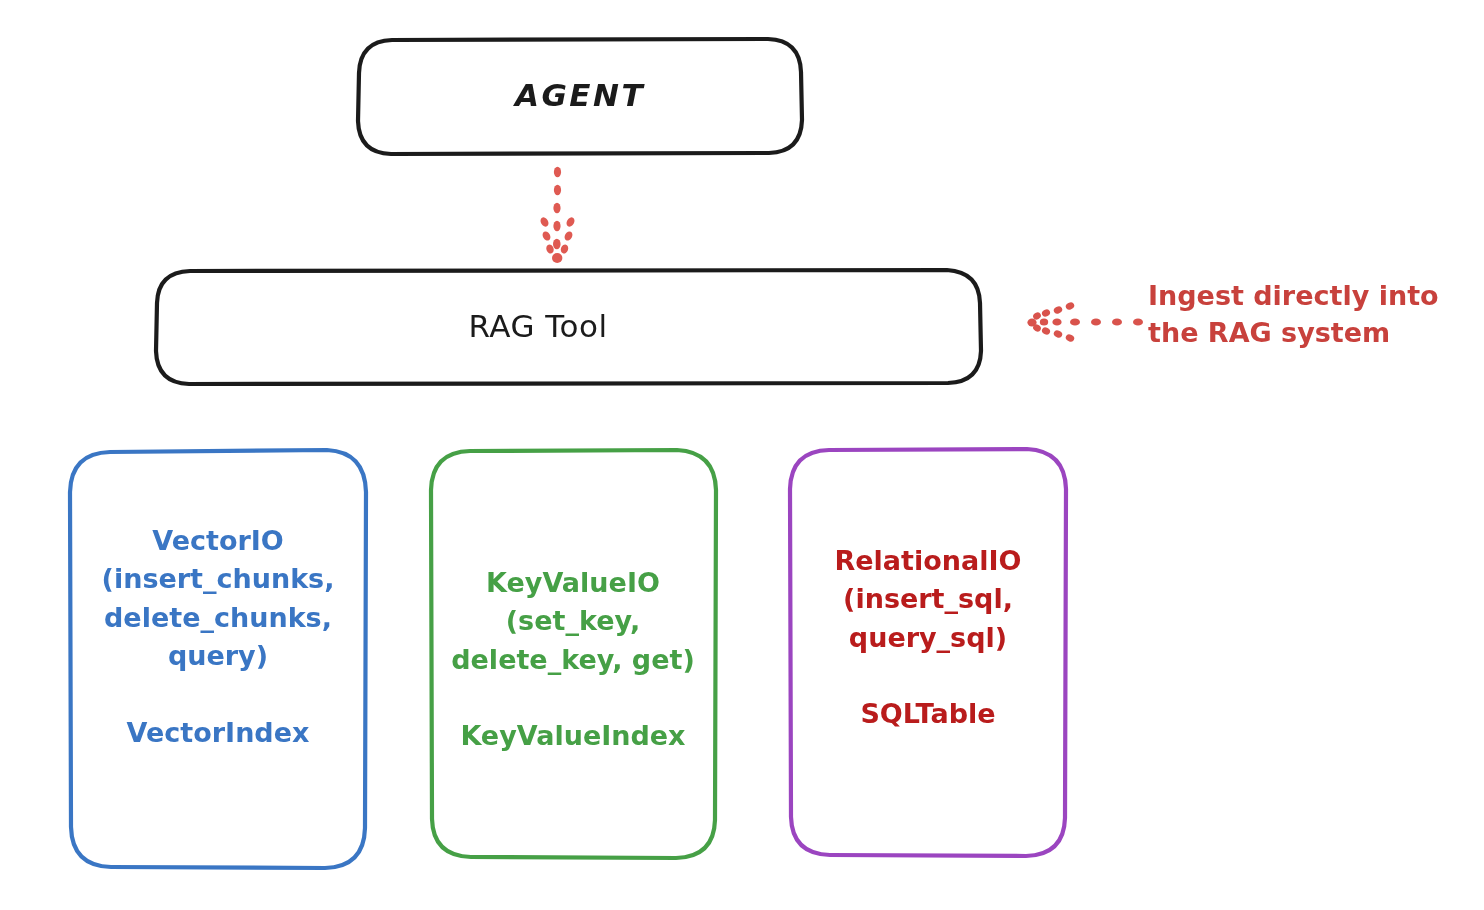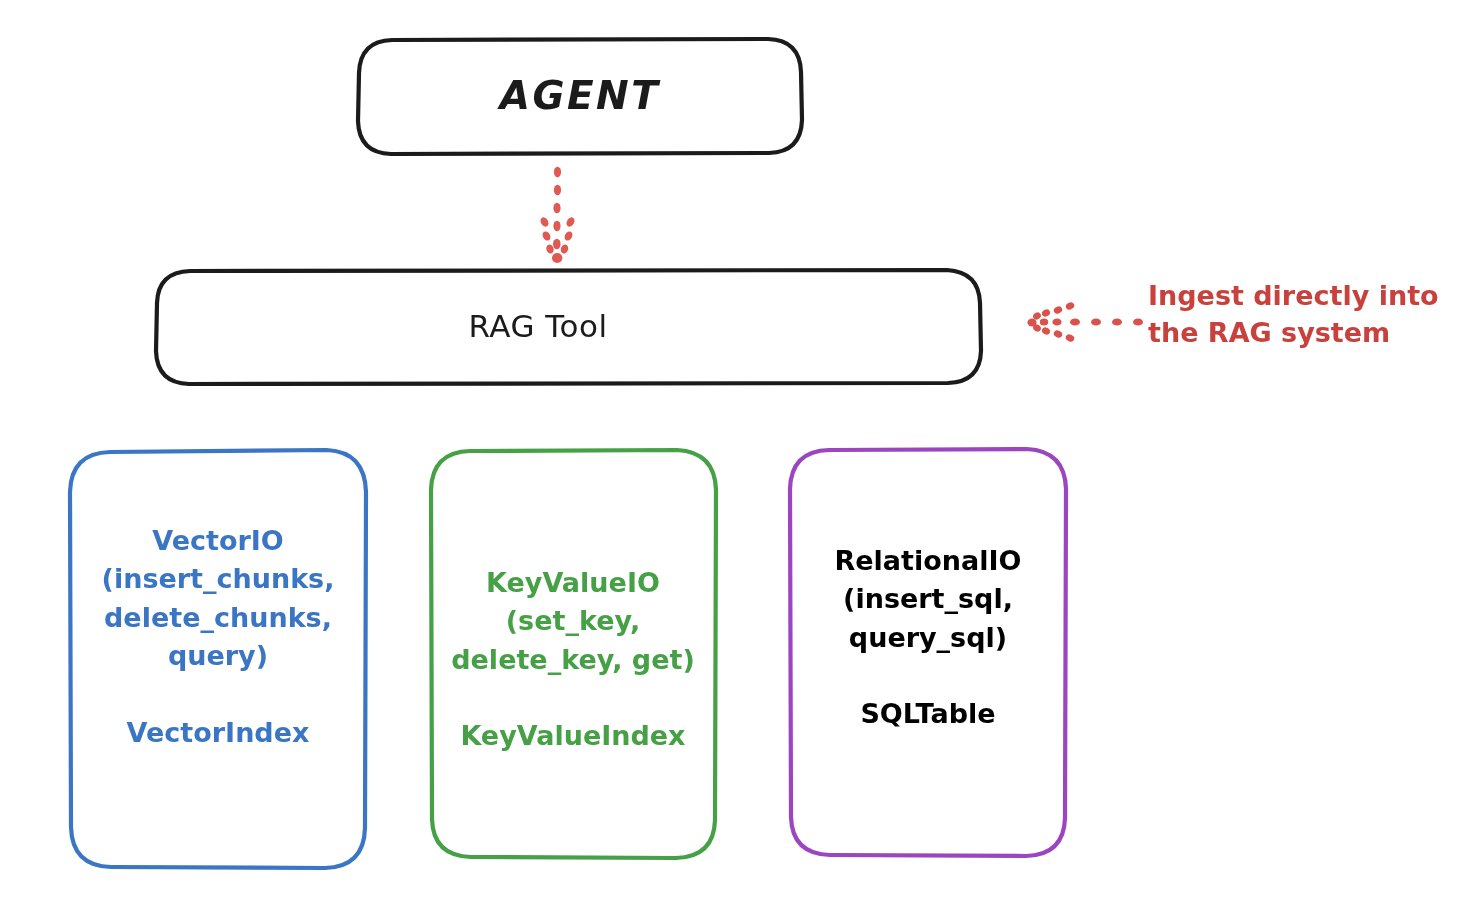--- a/index.html
+++ b/index.html
@@ -45,21 +45,21 @@
   #agent-node {
     left: 358px;
     top: 39px;
     width: 444px;
     height: 114px;
   }
   #agent-node .node-label {
     font-family: "DejaVu Sans", sans-serif;
     font-style: italic;
     font-weight: 700;
-    font-size: 39px;
+    font-size: 31px;
     letter-spacing: 2.5px;
     color: #1b1b1b;
   }
 
   
   #rag-tool-node {
     left: 155px;
     top: 270px;
     width: 766px;
     height: 114px;
@@ -100,21 +100,21 @@
   #key-value-io-node .node-label { color: #46a046; margin-top: 18px; }
 
   #relational-io-node {
     left: 790px;
     top: 450px;
     width: 276px;
     height: 408px;
     align-items: flex-start;
     padding-top: 92px;
   }
-  #relational-io-node .node-label { color: #000000; }
+  #relational-io-node .node-label { color: #b91c1c; }
 
   
   #ingest-annotation {
     position: absolute;
     left: 1148px;
     top: 278px;
     width: 330px;
     text-align: left;
     font-family: "DejaVu Sans", sans-serif;
     font-size: 27px;

